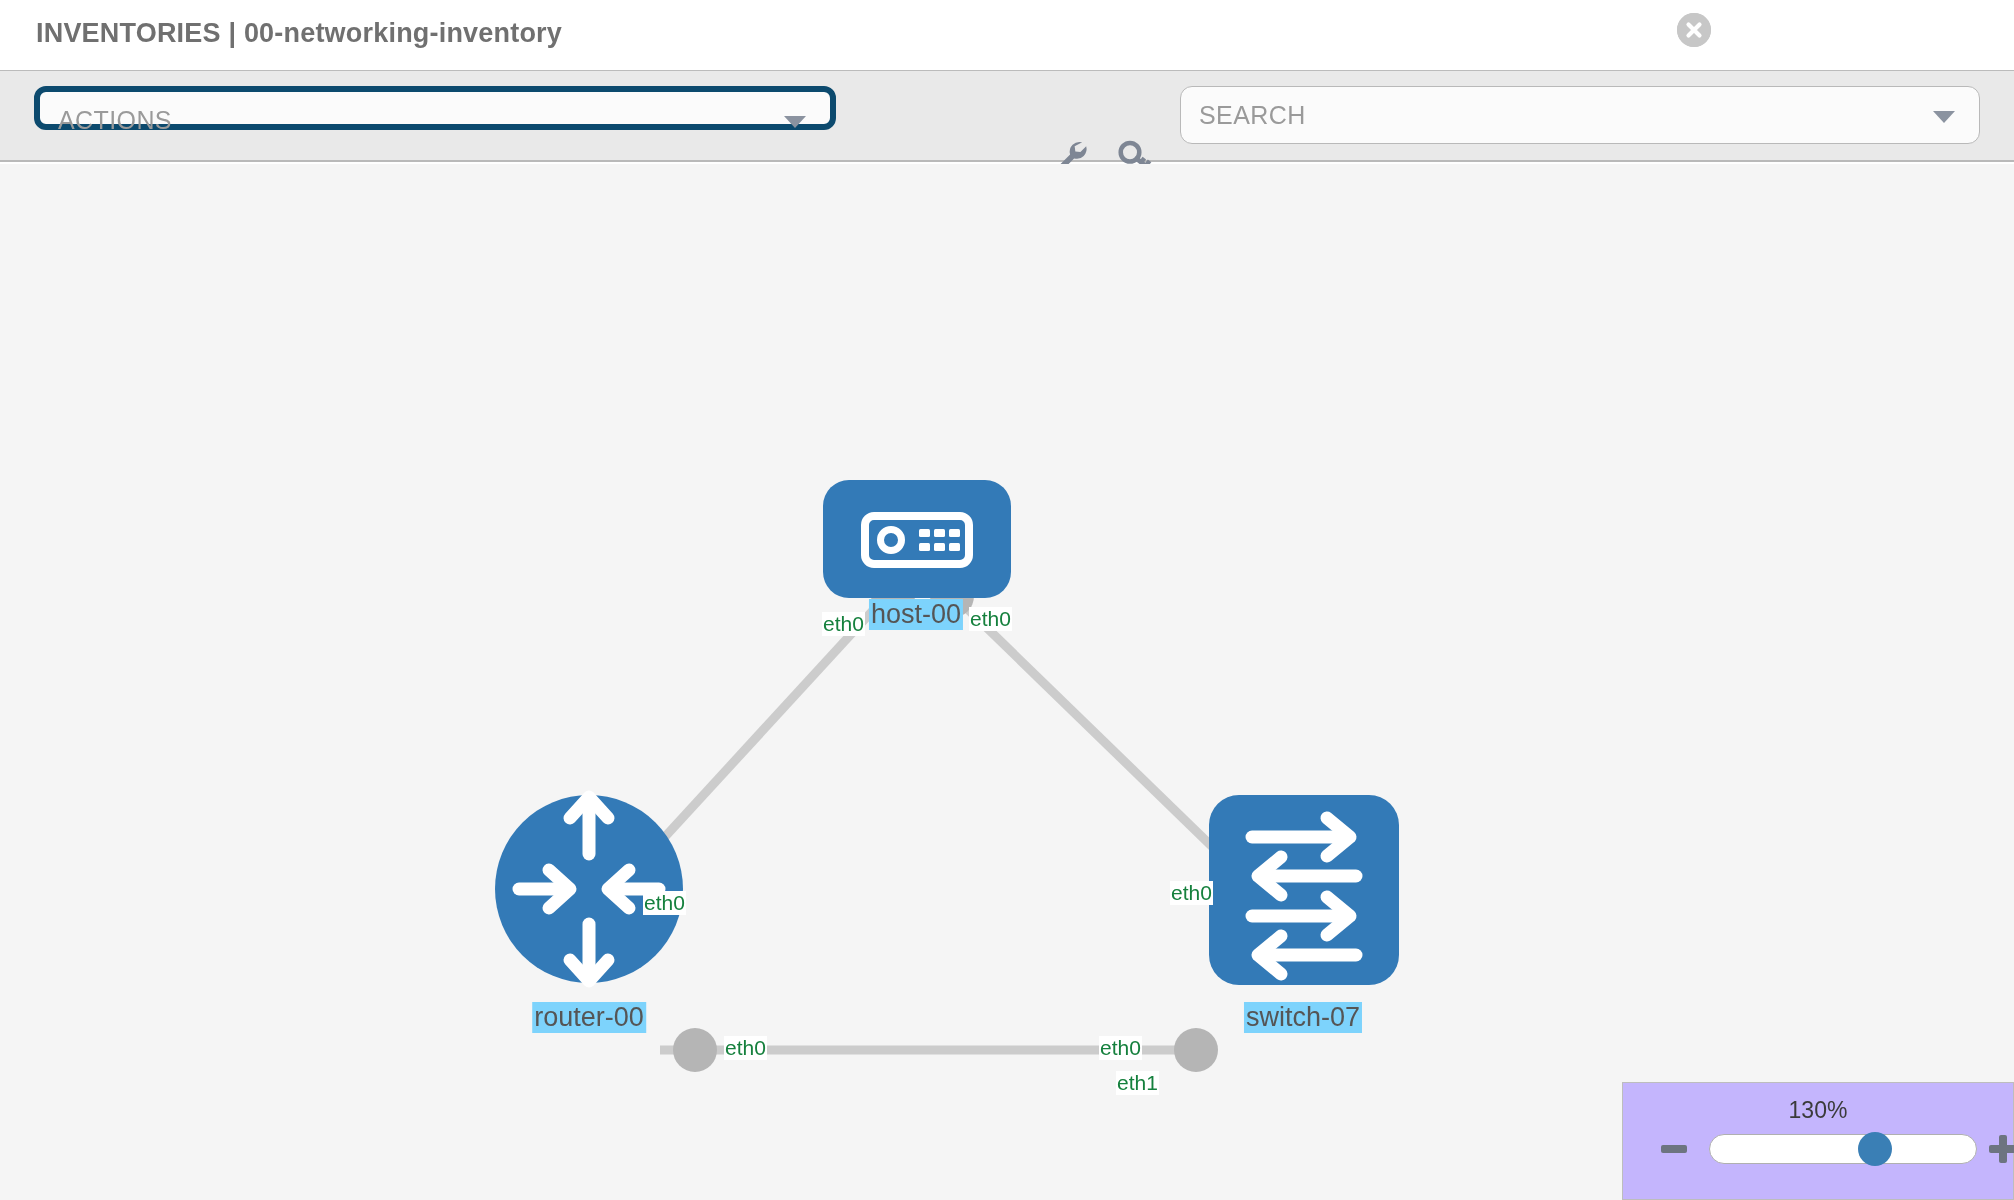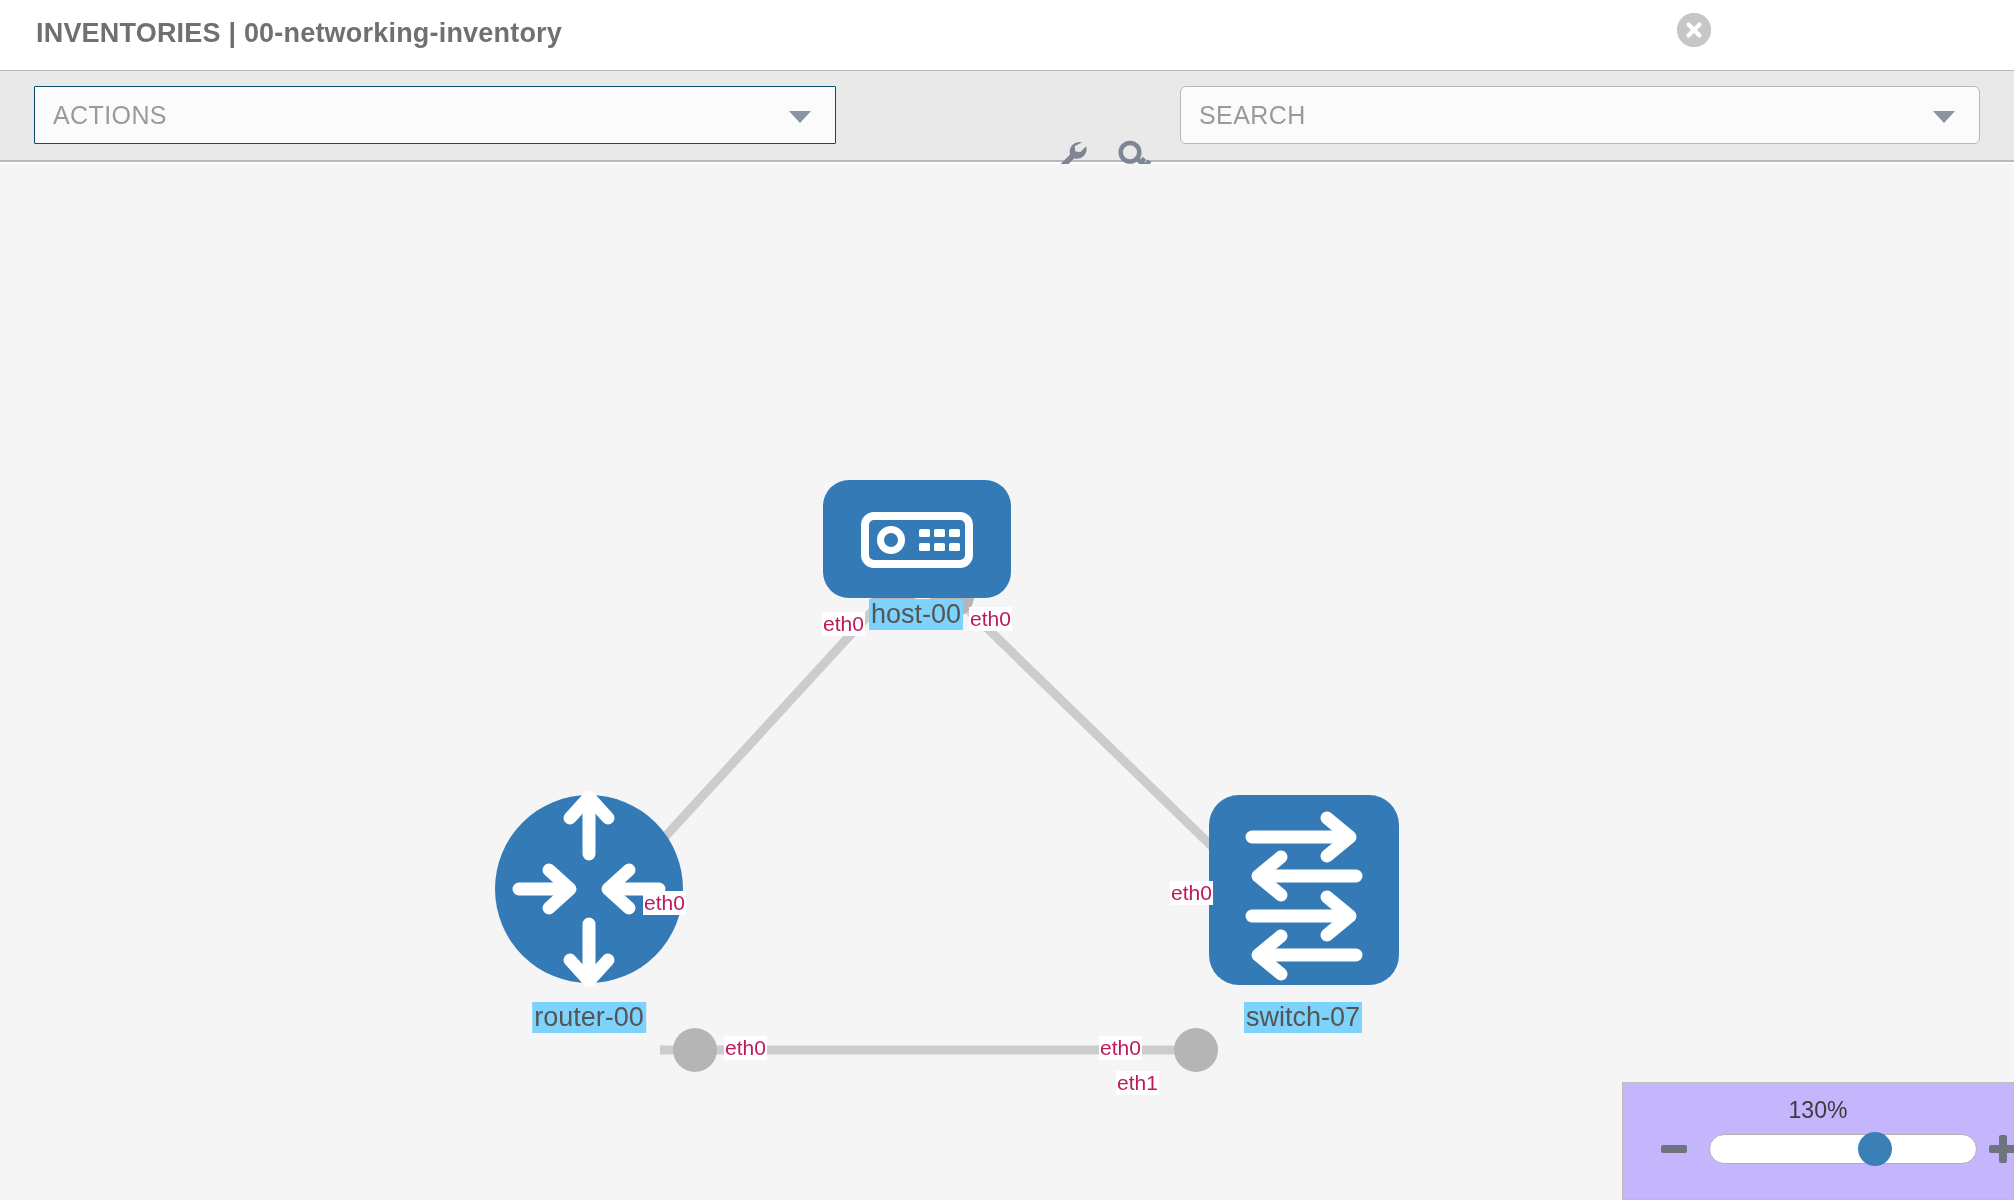--- a/index.html
+++ b/index.html
@@ -31,23 +31,23 @@
 
   
   .toolbar {
     position: absolute; left: 0; top: 70px; width: 2014px; height: 92px;
     background: #e9e9e9;
     border-top: 1px solid #bbbbbb;
     border-bottom: 2px solid #b9b9b9;
   }
   .actions-select {
     position: absolute; left: 34px; top: 15px;
-    width: 802px; height: 58px;
+    width: 802px; height: 44px;
     background: #fbfbfb;
-    border: 1px solid #0c4a6e; border-radius: 1px;
+    border: 6px solid #0c4a6e; border-radius: 12px;
     cursor: pointer;
   }
   .actions-label {
     position: absolute; left: 18px; top: 14px;
     font-size: 25px; color: #9a9a9a; letter-spacing: 0.4px;
   }
   .caret {
     position: absolute; right: 24px; top: 24px;
     width: 0; height: 0;
     border-left: 11px solid transparent;
@@ -59,21 +59,21 @@
     transform: translateY(-50%);
     color: #7e8694; cursor: pointer;
   }
   .tool-wrench { left: 1047px; }
   .tool-key    { left: 1116px; }
 
   .search-box {
     position: absolute; left: 1180px; top: 15px;
     width: 800px; height: 58px;
     background: #fbfbfb;
-    border: 1px solid #b9b9b9; border-radius: 6px;
+    border: 1px solid #b9b9b9; border-radius: 12px;
     cursor: text;
   }
   .search-label {
     position: absolute; left: 18px; top: 14px;
     font-size: 25px; color: #9a9a9a; letter-spacing: 0.4px;
   }
 
   
   .canvas {
     position: absolute; left: 0; top: 164px;
@@ -87,21 +87,21 @@
   .node-label {
     position: absolute;
     font-size: 27px; color: #555555;
     background: #7dd3fc;
     white-space: nowrap;
     padding: 0 2px;
     transform: translateX(-50%);
   }
   .port-label {
     position: absolute;
-    font-size: 21px; color: #be185d;
+    font-size: 21px; color: #15803d;
     background: #ffffff;
     white-space: nowrap;
     padding: 0 1px;
   }
 
   
   .zoom-panel {
     position: absolute; left: 1622px; top: 1082px;
     width: 392px; height: 118px;
     background: #c4b5fd;

